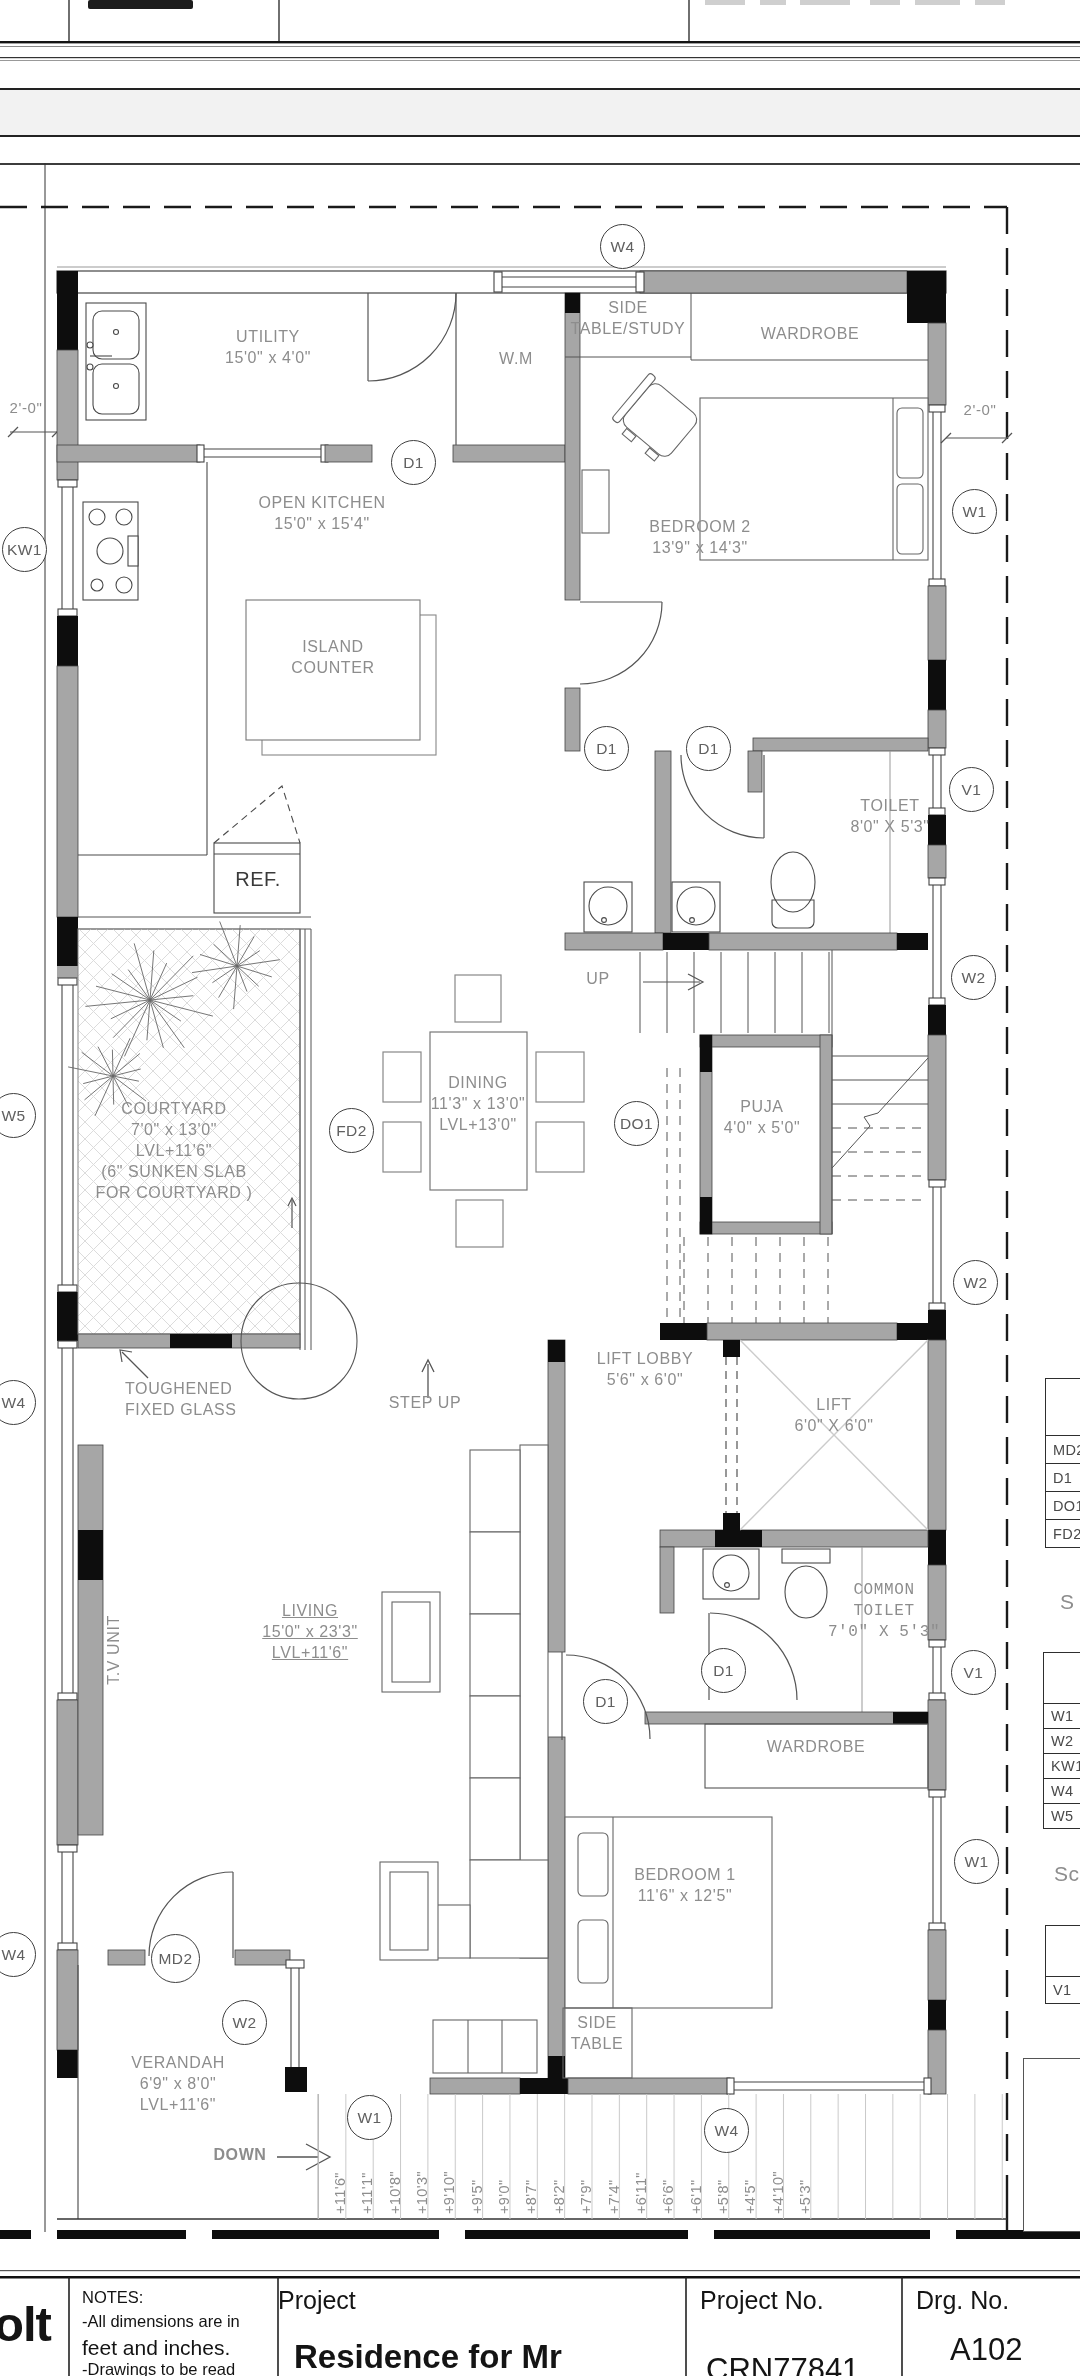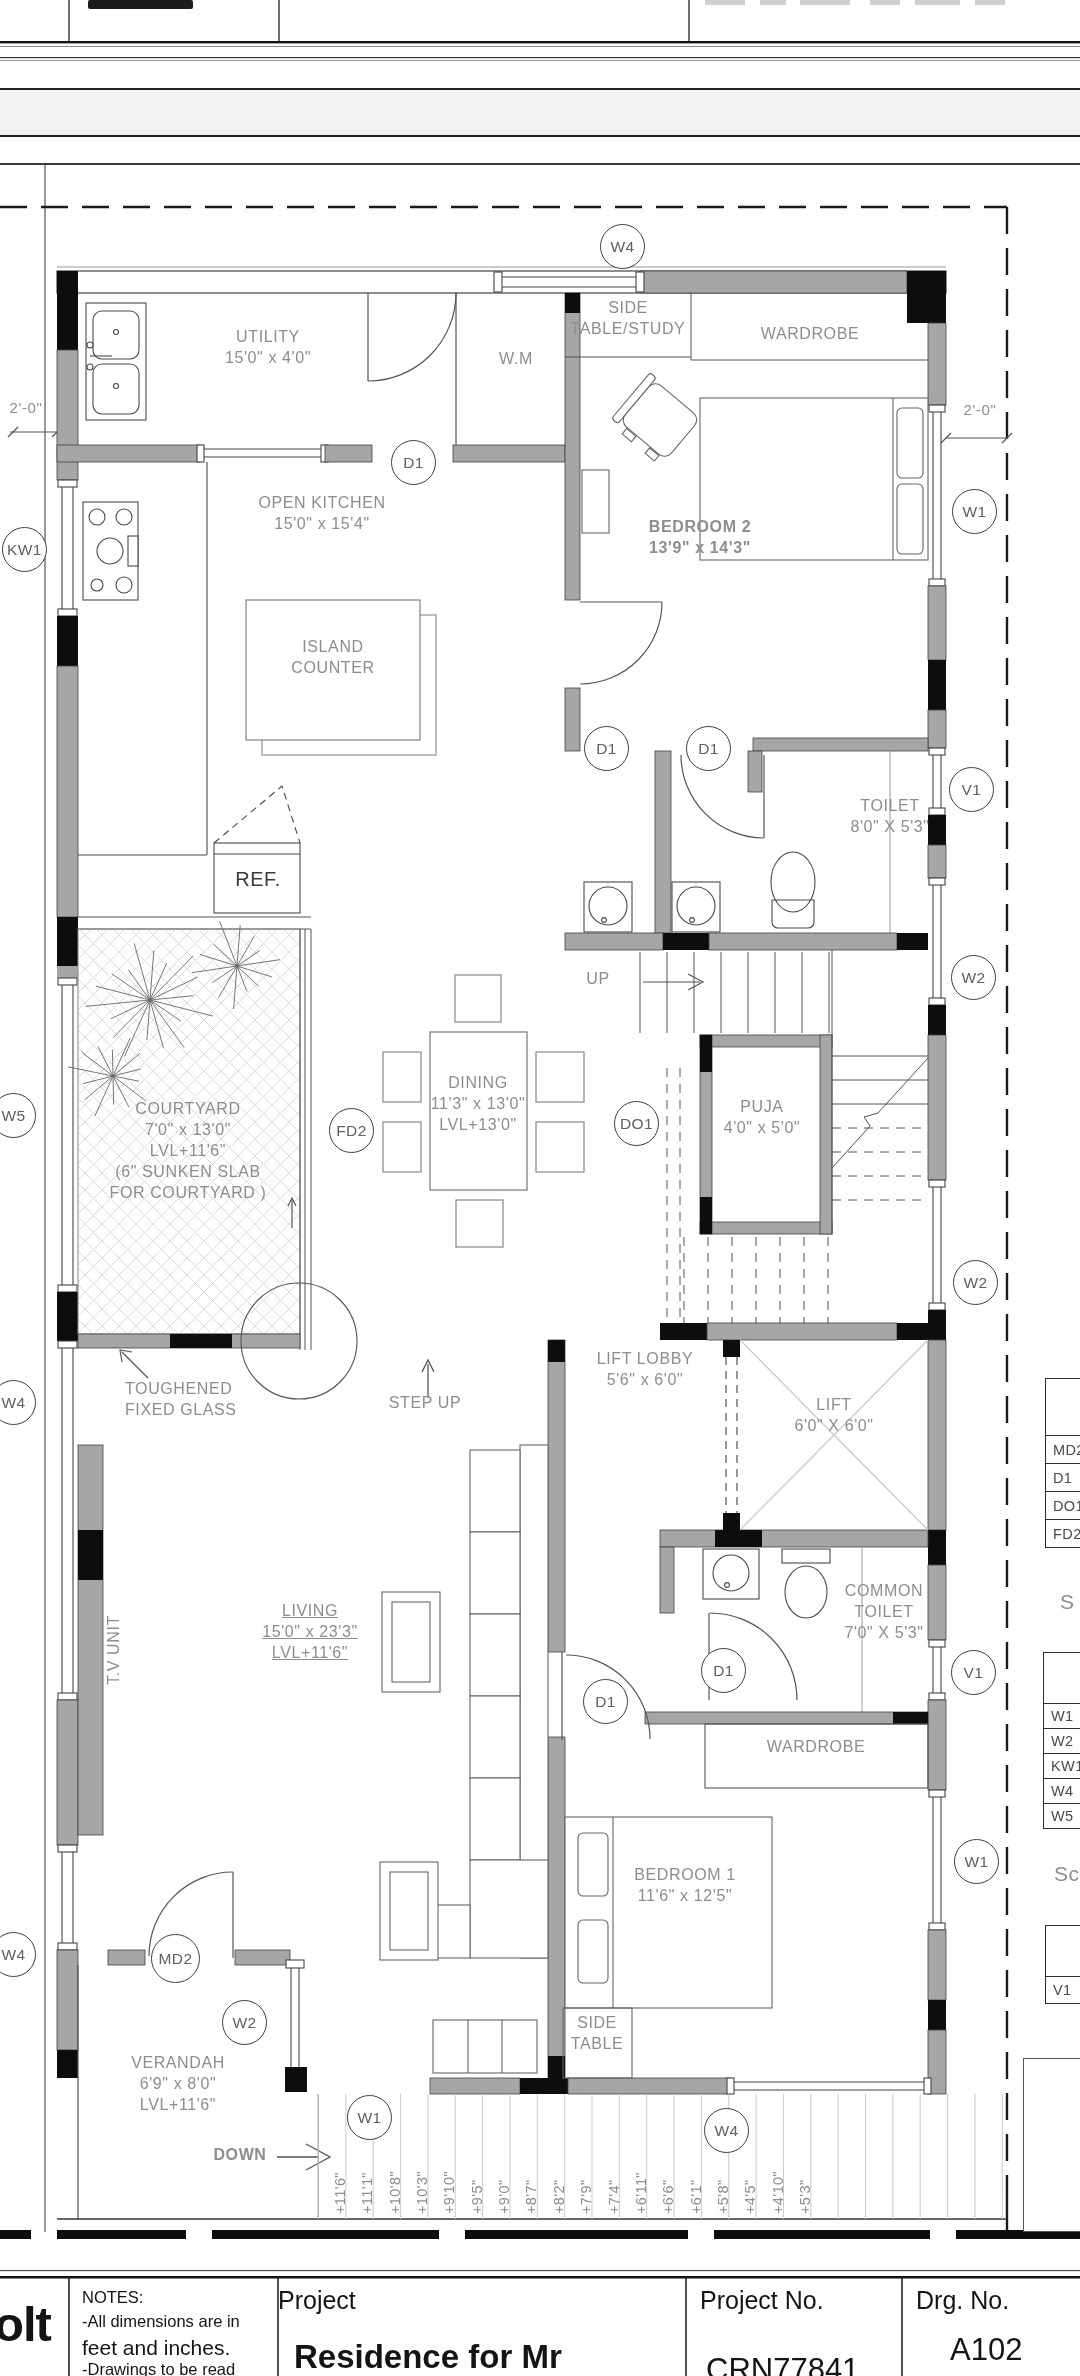--- a/index.html
+++ b/index.html
@@ -475,21 +475,21 @@
         <div>WARDROBE</div>
       </div>
       <div class="plan-label" style="left: 322px; top: 492px; transform: translateX(-50%);">
         <div>OPEN KITCHEN</div>
         <div>15'0" x 15'4"</div>
       </div>
       <div class="plan-label" style="left: 333px; top: 636px; transform: translateX(-50%);">
         <div>ISLAND</div>
         <div>COUNTER</div>
       </div>
-      <div class="plan-label" style="left: 700px; top: 516px; transform: translateX(-50%); font-weight: bold;">
+      <div class="plan-label" style="left: 700px; top: 516px; transform: translateX(-50%);">
         <div>BEDROOM 2</div>
         <div>13'9" x 14'3"</div>
       </div>
       <div class="plan-label" style="left: 258px; top: 866px; font-size: 20px; color: rgb(58, 58, 58); transform: translateX(-50%);">
         <div>REF.</div>
       </div>
       <div class="plan-label" style="left: 890px; top: 795px; transform: translateX(-50%);">
         <div>TOILET</div>
         <div>8'0" X 5'3"</div>
       </div>
@@ -498,21 +498,21 @@
       </div>
       <div class="plan-label" style="left: 478px; top: 1072px; transform: translateX(-50%);">
         <div>DINING</div>
         <div>11'3" x 13'0"</div>
         <div>LVL+13'0"</div>
       </div>
       <div class="plan-label" style="left: 762px; top: 1096px; transform: translateX(-50%);">
         <div>PUJA</div>
         <div>4'0" x 5'0"</div>
       </div>
-      <div class="plan-label" style="left: 188px; top: 1098px; transform: translateX(-50%);">
+      <div class="plan-label" style="left: 174px; top: 1098px; transform: translateX(-50%);">
         <div>COURTYARD</div>
         <div>7'0" x 13'0"</div>
         <div>LVL+11'6"</div>
         <div>(6" SUNKEN SLAB</div>
         <div>FOR COURTYARD )</div>
       </div>
       <div class="plan-label" style="left: 125px; top: 1378px; text-align: left;">
         <div>TOUGHENED</div>
         <div>FIXED GLASS</div>
       </div>
@@ -528,21 +528,21 @@
         <div>6'0" X 6'0"</div>
       </div>
       <div class="plan-label" style="left: 114px; top: 1650px; transform: translate(-50%, -50%) rotate(-90deg);">
         <div>T.V UNIT</div>
       </div>
       <div class="plan-label" style="left: 310px; top: 1600px; transform: translateX(-50%); text-decoration: underline;">
         <div>LIVING</div>
         <div>15'0" x 23'3"</div>
         <div>LVL+11'6"</div>
       </div>
-      <div class="plan-label" style="left: 884px; top: 1580px; transform: translateX(-50%);">
+      <div class="plan-label" style="left: 884px; top: 1580px; transform: translateX(-50%); font-family: Liberation Mono, monospace;">
         <div>COMMON</div>
         <div>TOILET</div>
         <div>7'0" X 5'3"</div>
       </div>
       <div class="plan-label" style="left: 816px; top: 1736px; transform: translateX(-50%);">
         <div>WARDROBE</div>
       </div>
       <div class="plan-label" style="left: 685px; top: 1864px; transform: translateX(-50%);">
         <div>BEDROOM 1</div>
         <div>11'6" x 12'5"</div>

